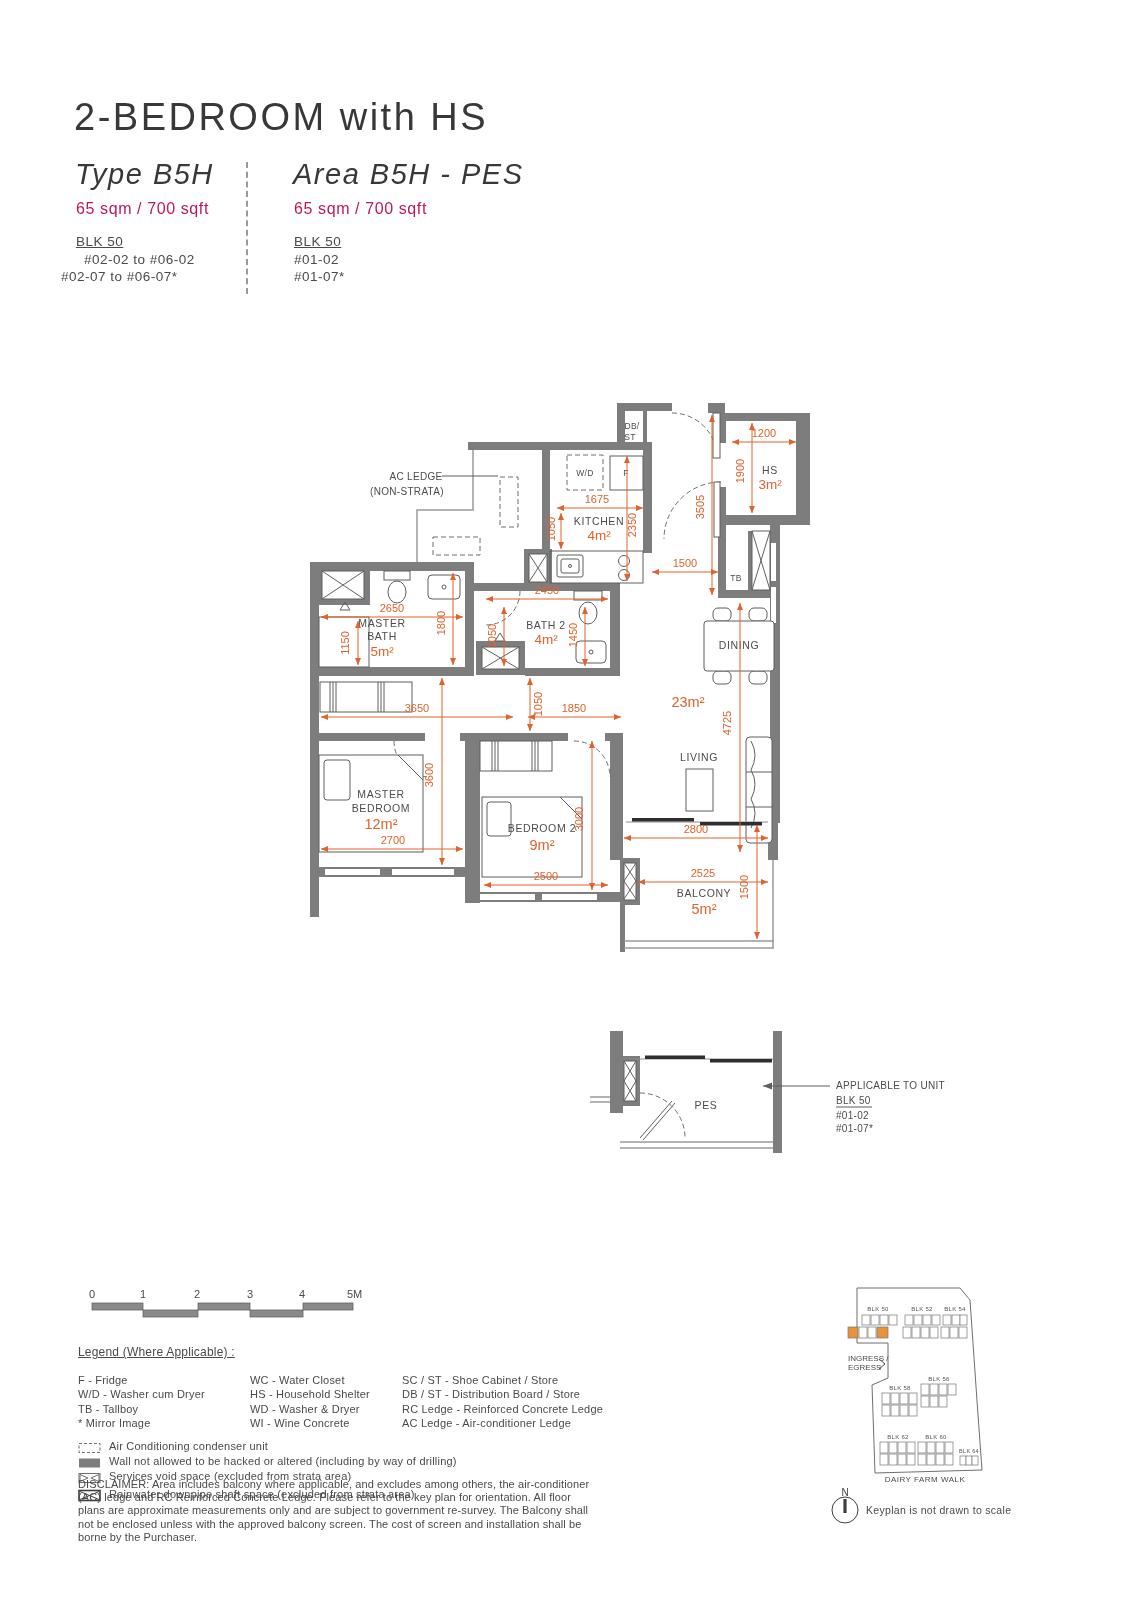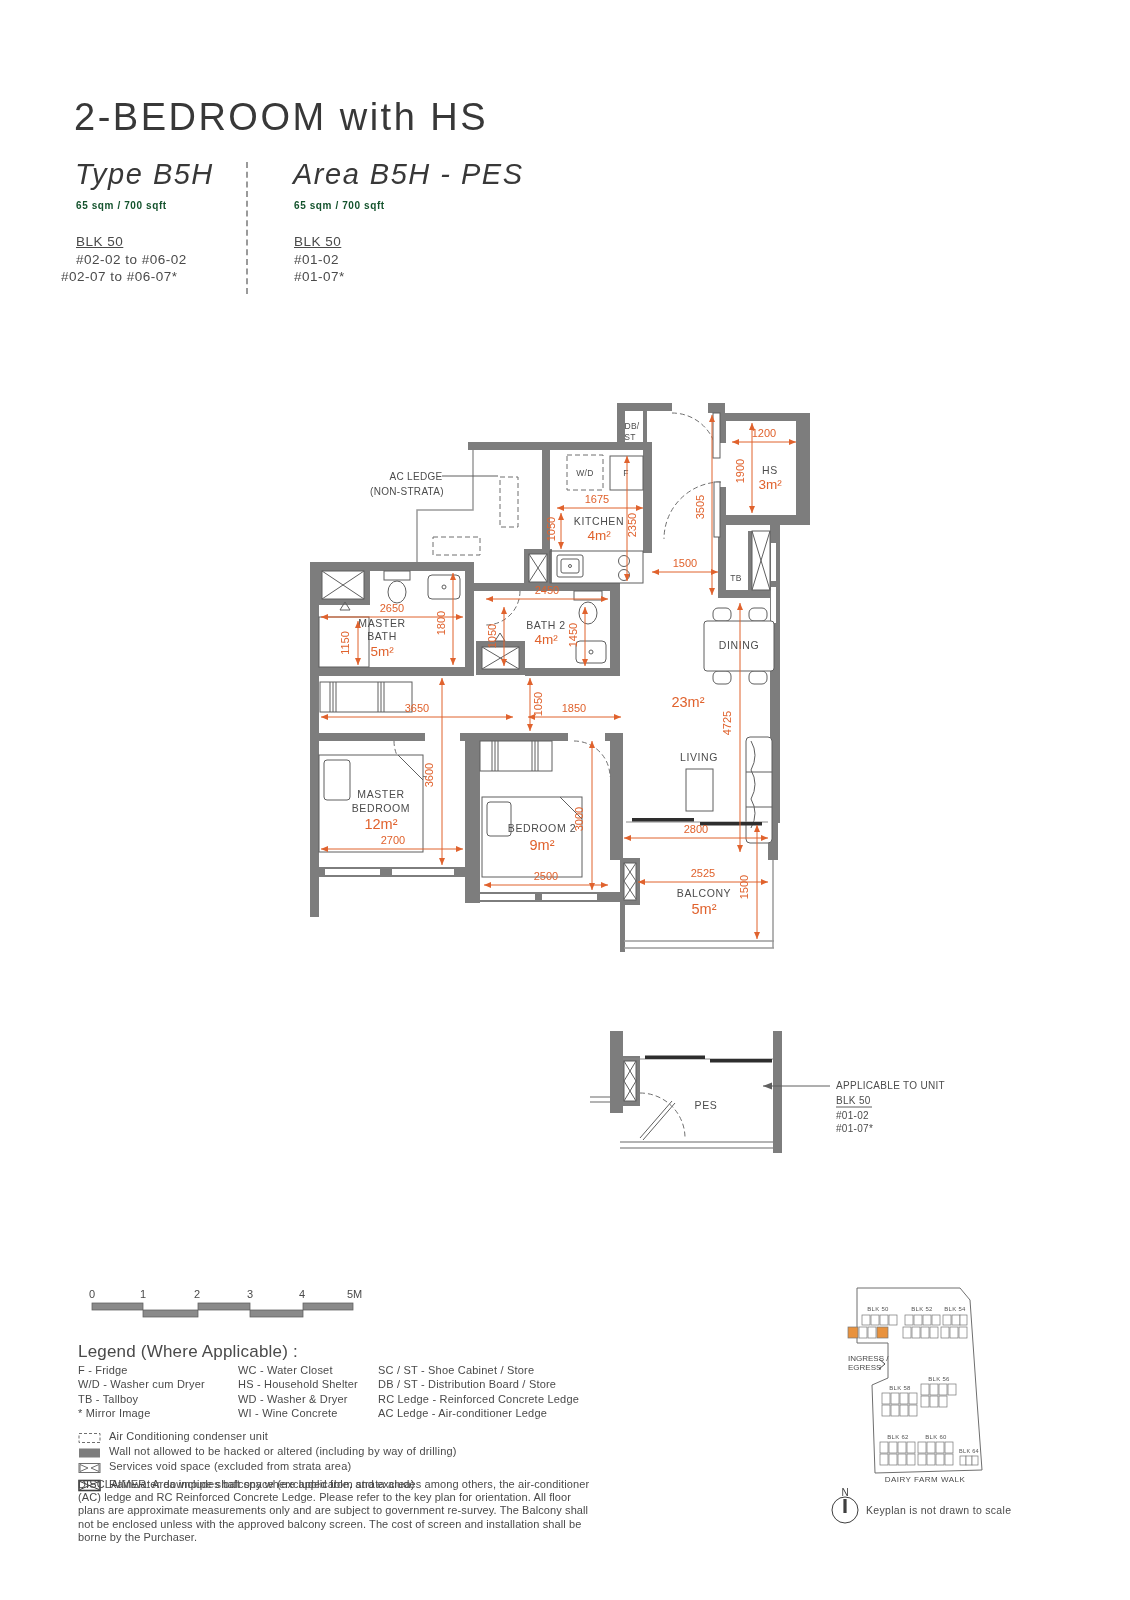--- a/index.html
+++ b/index.html
@@ -1,58 +1,58 @@
 <!DOCTYPE html>
 <html><head>
 <meta charset="utf-8">
 <style>
   html,body{margin:0;padding:0;background:#fff;}
   .page{position:relative;width:1130px;height:1600px;background:#fff;overflow:hidden;
         font-family:"Liberation Sans",sans-serif;color:#3f3f3f;padding-left:37px;}
   .abs{position:absolute;}
   .title{left:74px;top:96px;font-size:38px;letter-spacing:2.5px;color:#383838;}
   .type{font-size:29px;letter-spacing:1.5px;color:#383838;font-style:italic;}
-  .areaTxt{font-size:10px;letter-spacing:.6px;color:#14532d;font-weight:bold;}
+  .areaTxt{font-size:16px;letter-spacing:.6px;color:#be185d;}
   .blk{font-size:13.5px;letter-spacing:.5px;color:#4a4a4a;text-decoration:underline;}
   .unitLine{font-size:13.5px;letter-spacing:.5px;color:#4a4a4a;}
   .vdiv{left:246px;top:162px;height:132px;width:0;border-left:2px dashed #9a9a9a;}
   svg text{font-family:"Liberation Sans",sans-serif;}
   .wall{fill:#7d7d7d;stroke:none;}
   .win{fill:#ffffff;}
   .fx{fill:none;stroke:#5f5f5f;stroke-width:1;}
   .fxw{fill:#fff;stroke:#5f5f5f;stroke-width:1;}
   .dash{fill:none;stroke:#6f6f6f;stroke-width:1;stroke-dasharray:5 3;}
   .thin{fill:none;stroke:#9a9a9a;stroke-width:1.5;}
   .dim{stroke:#E0622D;stroke-width:1;fill:none;}
   .dimt{fill:#E0622D;font-size:11px;text-anchor:middle;}
   .room{fill:#4c4c4c;font-size:10.5px;letter-spacing:.6px;text-anchor:middle;}
   .rooms{fill:#4c4c4c;font-size:8.5px;letter-spacing:.3px;text-anchor:middle;}
   .areaOr{fill:#E0622D;font-size:13.5px;text-anchor:middle;}
   .big{font-size:14.5px;}
   .xln{stroke:#5f5f5f;stroke-width:1;}
   .legendBox{left:78px;top:1345px;font-size:11px;color:#4a4a4a;line-height:14.5px;letter-spacing:.2px;}
-  .legTitle{margin-bottom:3px;font-size:17px;}
-  .legGrid{display:grid;grid-template-columns:152px 132px auto;column-gap:8px;}
+  .legTitle{margin-bottom:13px;font-size:12px;text-decoration:underline;}
+  .legGrid{display:grid;grid-template-columns:152px 132px auto;column-gap:20px;}
   .legGrid div{white-space:nowrap;}
   .symRow{display:flex;align-items:flex-end;gap:7px;height:14px;margin-top:1px;}
   .symRow svg{flex:0 0 auto;}
   .disc{left:78px;top:1478px;width:516px;font-size:11px;line-height:13.2px;color:#4a4a4a;letter-spacing:.1px;}
   .kp-label{fill:#555;font-size:6px;text-anchor:middle;letter-spacing:.3px;}
 </style>
 </head>
 <body>
 
 <div class="page">
 
   <div class="abs title">2-BEDROOM with HS</div>
 
   <div class="abs type" style="left:75px;top:158px">Type B5H</div>
   <div class="abs areaTxt" style="left:76px;top:200px">65 sqm / 700 sqft</div>
   <div class="abs blk" style="left:76px;top:234px">BLK 50</div>
-  <div class="abs unitLine" style="left:76px;top:252px">#02-02 to #06-02</div>
+  <div class="abs unitLine" style="left:84px;top:252px">#02-02 to #06-02</div>
   <div class="abs unitLine" style="left:61px;top:269px">#02-07 to #06-07*</div>
 
   <div class="abs vdiv"></div>
 
   <div class="abs type" style="left:293px;top:158px">Area B5H - PES</div>
   <div class="abs areaTxt" style="left:294px;top:200px">65 sqm / 700 sqft</div>
   <div class="abs blk" style="left:294px;top:234px">BLK 50</div>
   <div class="abs unitLine" style="left:294px;top:252px">#01-02</div>
   <div class="abs unitLine" style="left:294px;top:269px">#01-07*</div>
 

